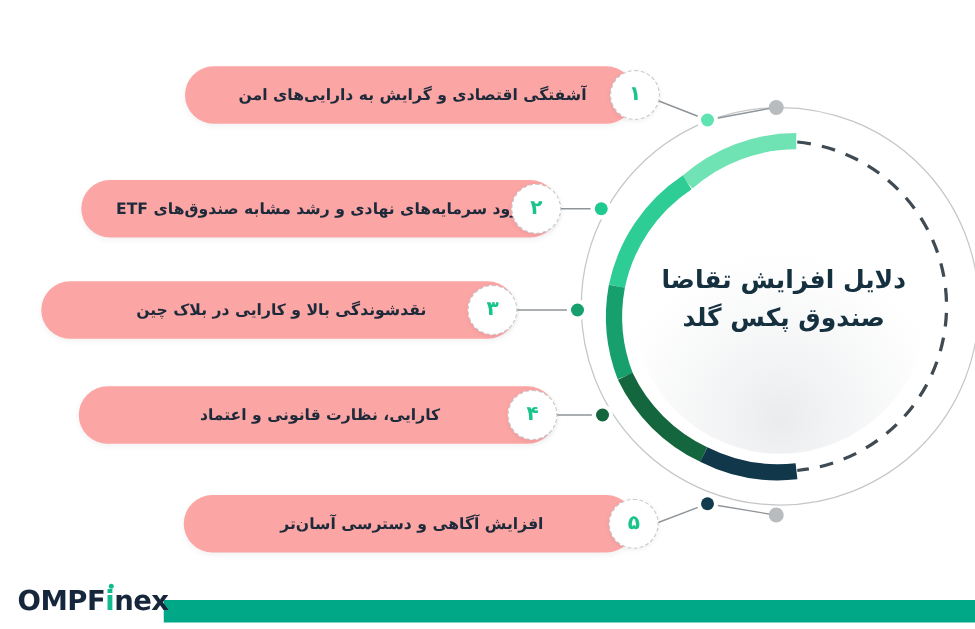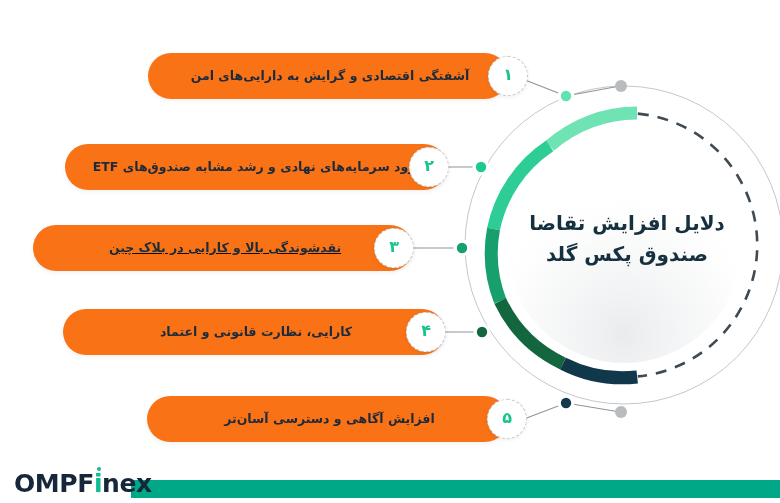--- a/index.html
+++ b/index.html
@@ -18,21 +18,21 @@
 
   
   #graphics{
     position:absolute;left:0;top:0;width:780px;height:503px;
     pointer-events:none;
   }
   .pill{
     position:absolute;
     height:46px;
     border-radius:23px;
-    background:#f97316;
+    background:#fca5a5;
     box-shadow:0 2px 5px rgba(0,0,0,.055);
     display:flex;
     align-items:center;
     justify-content:center;
     box-sizing:border-box;
     padding:0 30px 0 34px;
   }
   .pill-label{
     font-size:12.5px;
     font-weight:700;
@@ -79,21 +79,21 @@
   
   #footer-bar{
     position:absolute;
     left:131px;top:480px;
     width:649px;height:18px;
     background:#00a887;
   }
   #logo{
     position:absolute;
     left:14px;top:469px;
-    font-size:25px;
+    font-size:22px;
     font-weight:800;
     letter-spacing:-0.4px;
     direction:ltr;
     display:flex;
     align-items:flex-start;
   }
   #logo .dark{color:#16263b;}
   #logo .accent{color:#12bb8f;position:relative;}
   #logo .accent .dot{
     position:absolute;
@@ -173,21 +173,21 @@
     <span>۱</span>
   </div>
 
   <div class="pill" style="left:65px;top:144px;width:382px;">
     <div class="pill-label">ورود سرمایه‌های نهادی و رشد مشابه صندوق‌های ETF</div>
   </div>
   <div class="badge" style="left:409px;top:147px;">
     <span>۲</span>
   </div>
 
-  <div class="pill" style="left:33px;top:225px;width:380px;text-decoration:underline;">
+  <div class="pill" style="left:33px;top:225px;width:380px;">
     <div class="pill-label">نقدشوندگی بالا و کارایی در بلاک چین</div>
   </div>
   <div class="badge" style="left:374px;top:228px;">
     <span>۳</span>
   </div>
 
   <div class="pill" style="left:63px;top:309px;width:382px;">
     <div class="pill-label">کارایی، نظارت قانونی و اعتماد</div>
   </div>
   <div class="badge" style="left:406px;top:312px;">

